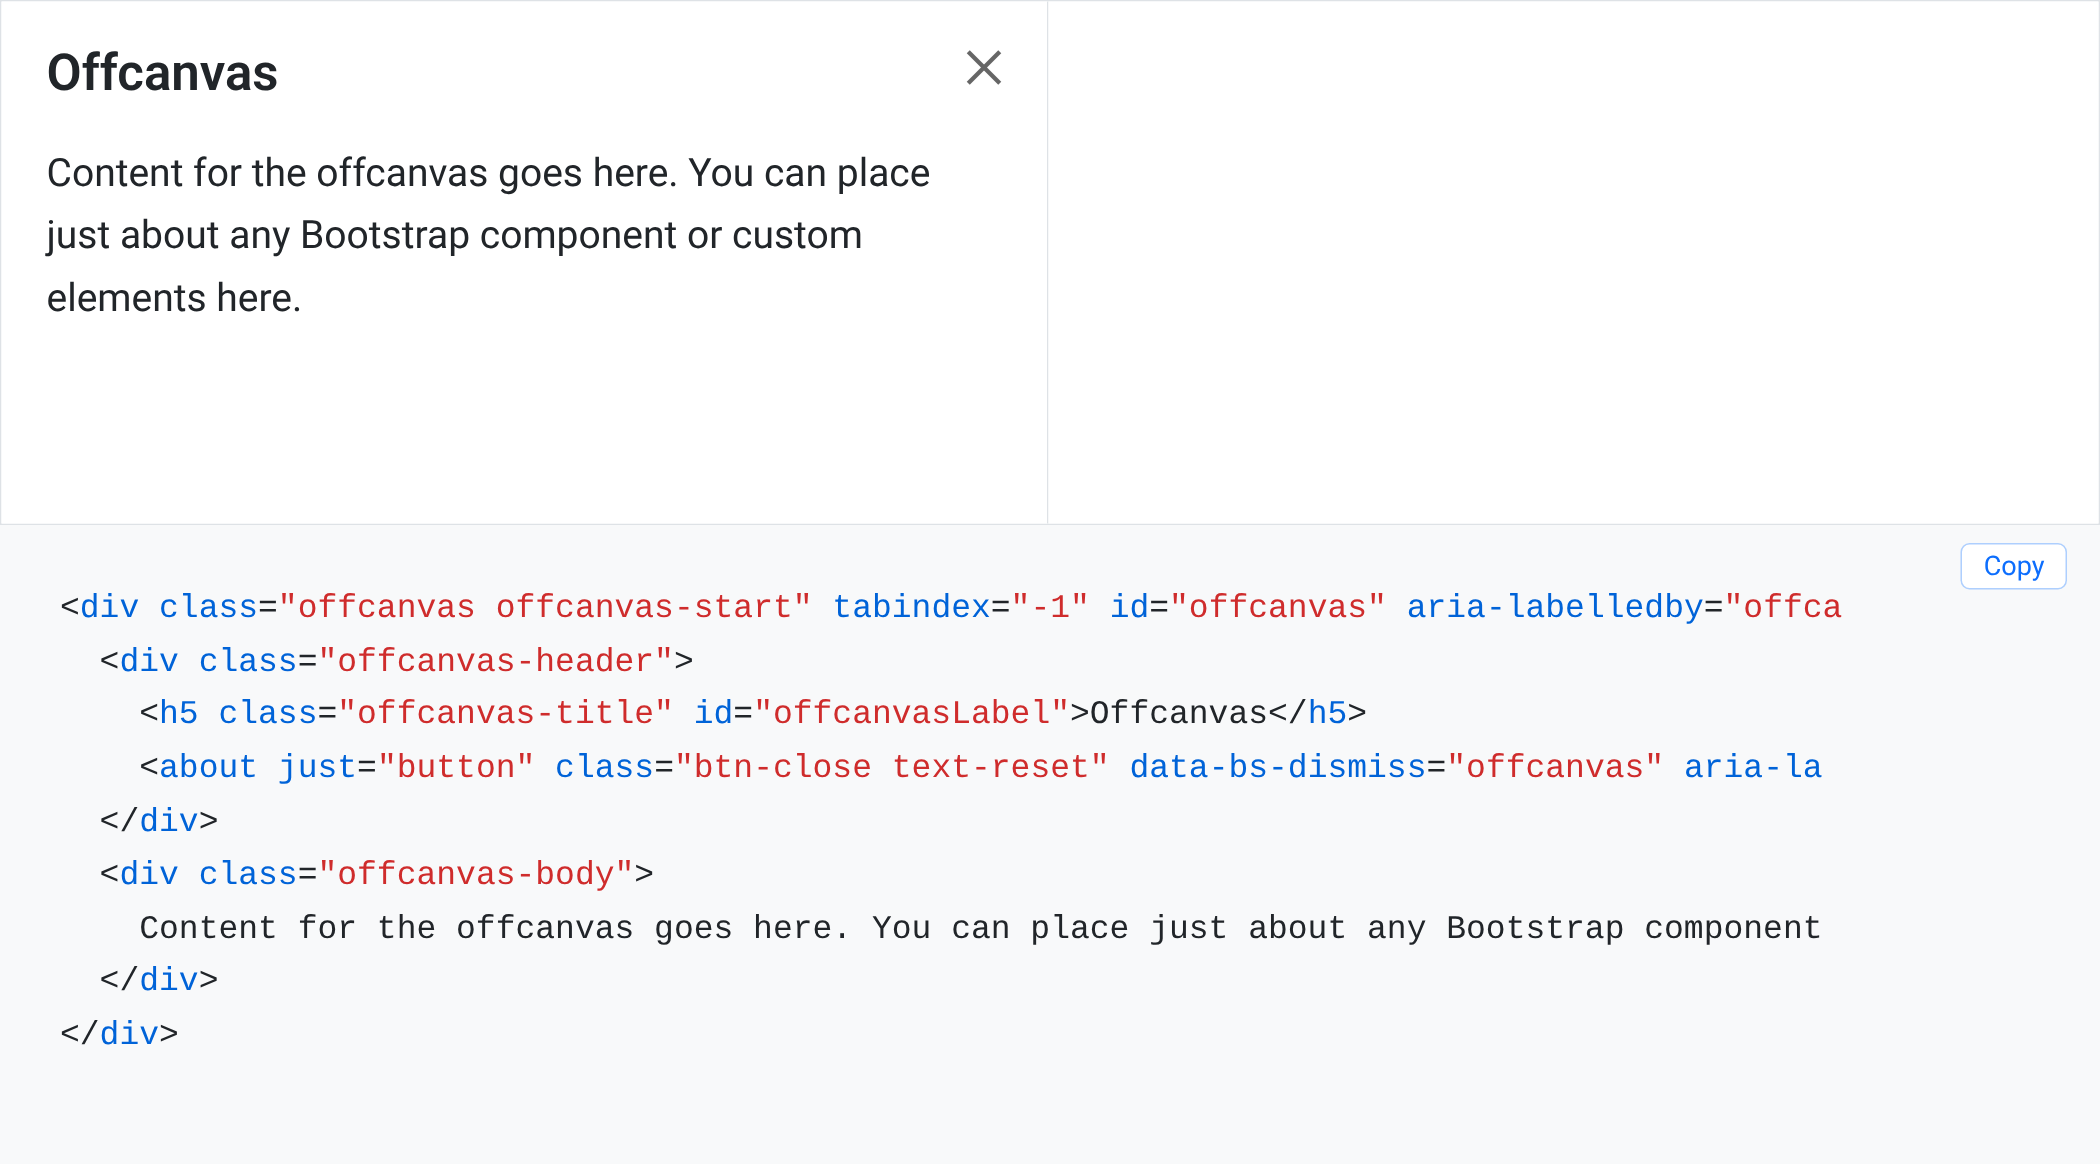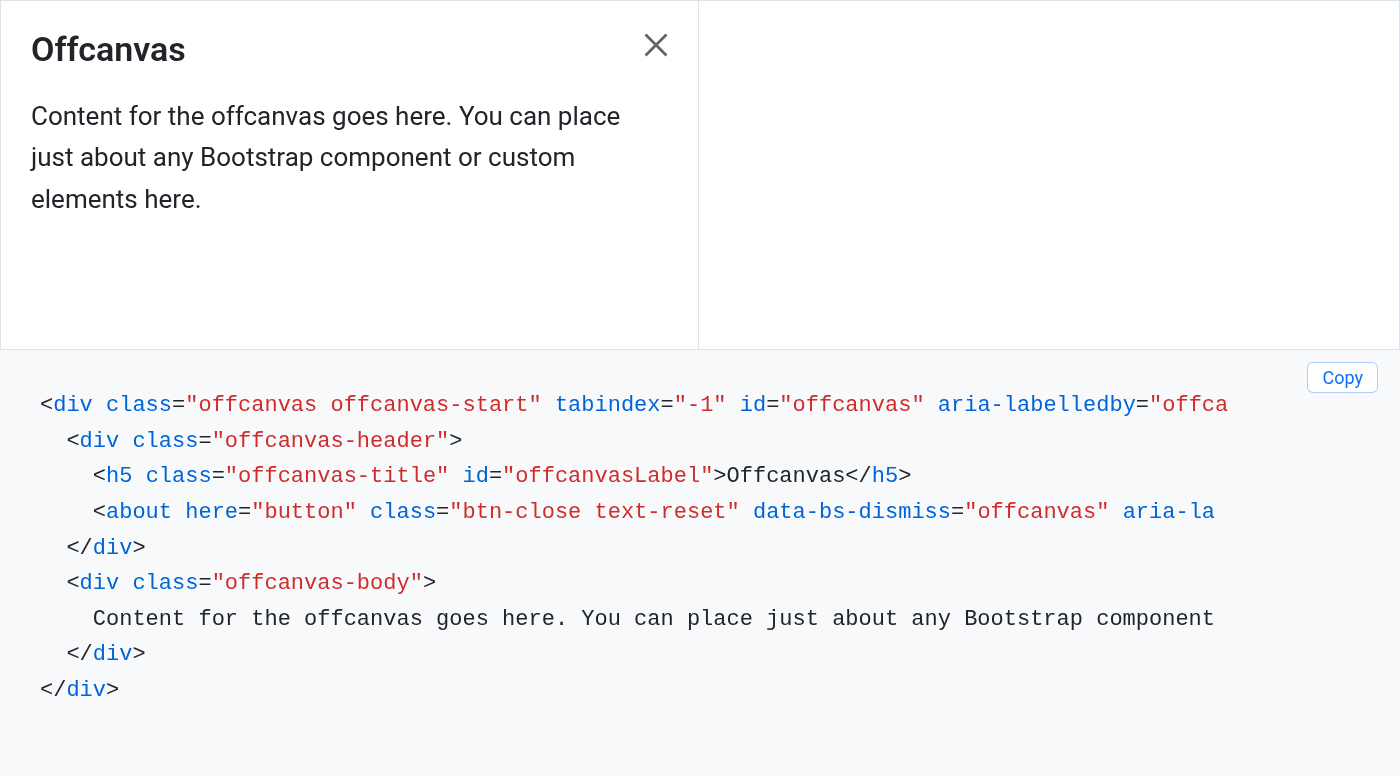--- a/index.html
+++ b/index.html
@@ -109,21 +109,21 @@
       <div class="offcanvas-body">Content for the offcanvas goes here. You can place just about any Bootstrap component or custom elements here.</div>
     </div>
     <div class="example-right"></div>
   </div>
 
   <div class="code-wrap">
     <button class="copy-btn">Copy</button>
 <pre><span class="p">&lt;</span><span class="t">div</span> <span class="a">class</span><span class="eq">=</span><span class="v">"offcanvas offcanvas-start"</span> <span class="a">tabindex</span><span class="eq">=</span><span class="v">"-1"</span> <span class="a">id</span><span class="eq">=</span><span class="v">"offcanvas"</span> <span class="a">aria-labelledby</span><span class="eq">=</span><span class="v">"offca</span>
   <span class="p">&lt;</span><span class="t">div</span> <span class="a">class</span><span class="eq">=</span><span class="v">"offcanvas-header"</span><span class="p">&gt;</span>
     <span class="p">&lt;</span><span class="t">h5</span> <span class="a">class</span><span class="eq">=</span><span class="v">"offcanvas-title"</span> <span class="a">id</span><span class="eq">=</span><span class="v">"offcanvasLabel"</span><span class="p">&gt;</span><span class="tx">Offcanvas</span><span class="p">&lt;/</span><span class="t">h5</span><span class="p">&gt;</span>
-    <span class="p">&lt;</span><span class="t">about</span> <span class="a">here</span><span class="eq">=</span><span class="v">"button"</span> <span class="a">class</span><span class="eq">=</span><span class="v">"btn-close text-reset"</span> <span class="a">data-bs-dismiss</span><span class="eq">=</span><span class="v">"offcanvas"</span> <span class="a">aria-la</span>
+    <span class="p">&lt;</span><span class="t">about</span> <span class="a">just</span><span class="eq">=</span><span class="v">"button"</span> <span class="a">class</span><span class="eq">=</span><span class="v">"btn-close text-reset"</span> <span class="a">data-bs-dismiss</span><span class="eq">=</span><span class="v">"offcanvas"</span> <span class="a">aria-la</span>
   <span class="p">&lt;/</span><span class="t">div</span><span class="p">&gt;</span>
   <span class="p">&lt;</span><span class="t">div</span> <span class="a">class</span><span class="eq">=</span><span class="v">"offcanvas-body"</span><span class="p">&gt;</span>
     <span class="tx">Content for the offcanvas goes here. You can place just about any Bootstrap component</span>
   <span class="p">&lt;/</span><span class="t">div</span><span class="p">&gt;</span>
 <span class="p">&lt;/</span><span class="t">div</span><span class="p">&gt;</span></pre>
   </div>
 
 </div>
 
 </body></html>

